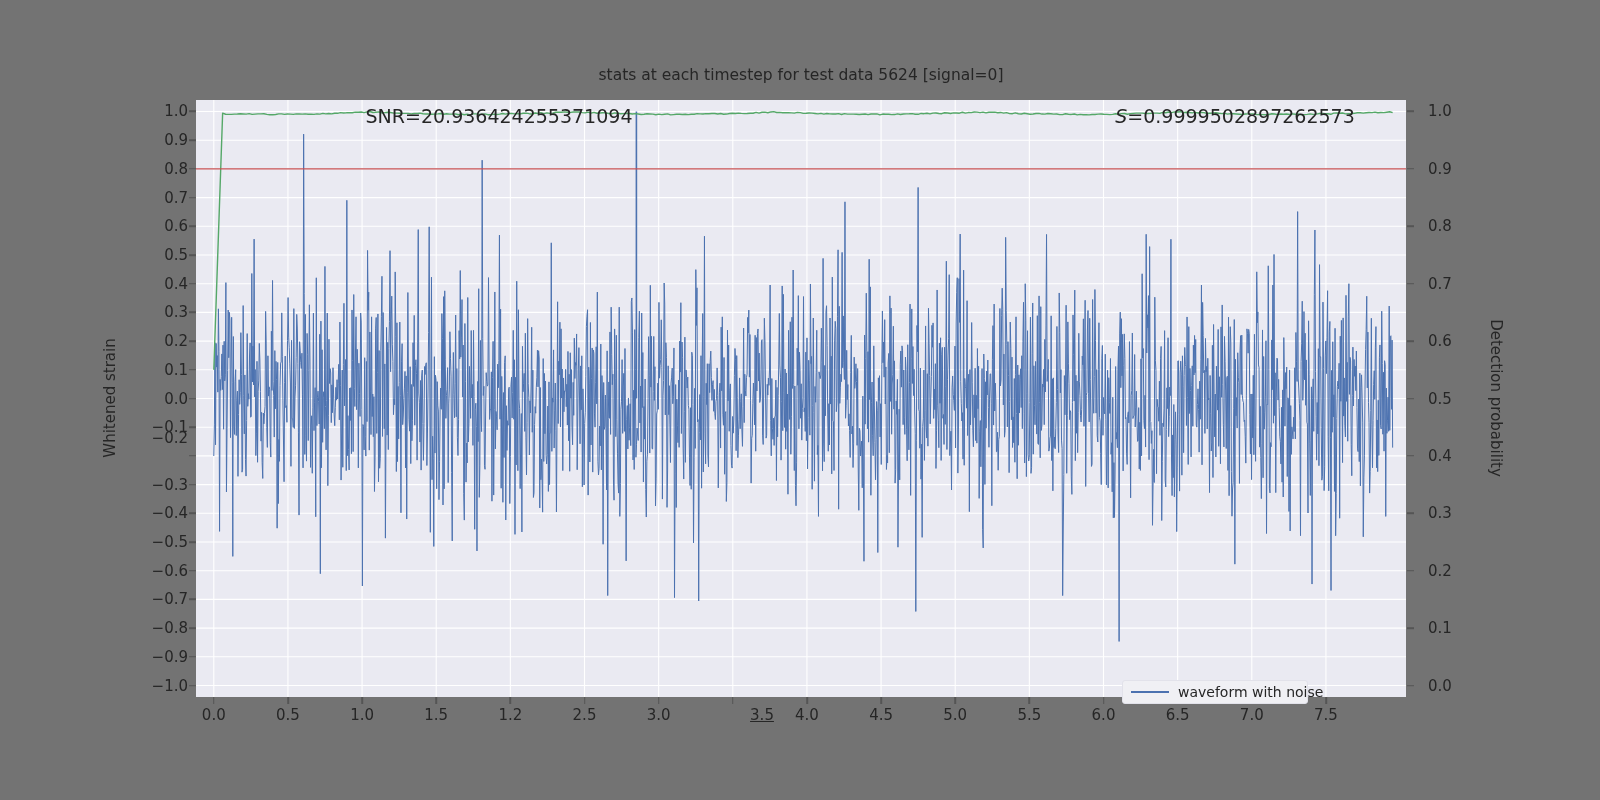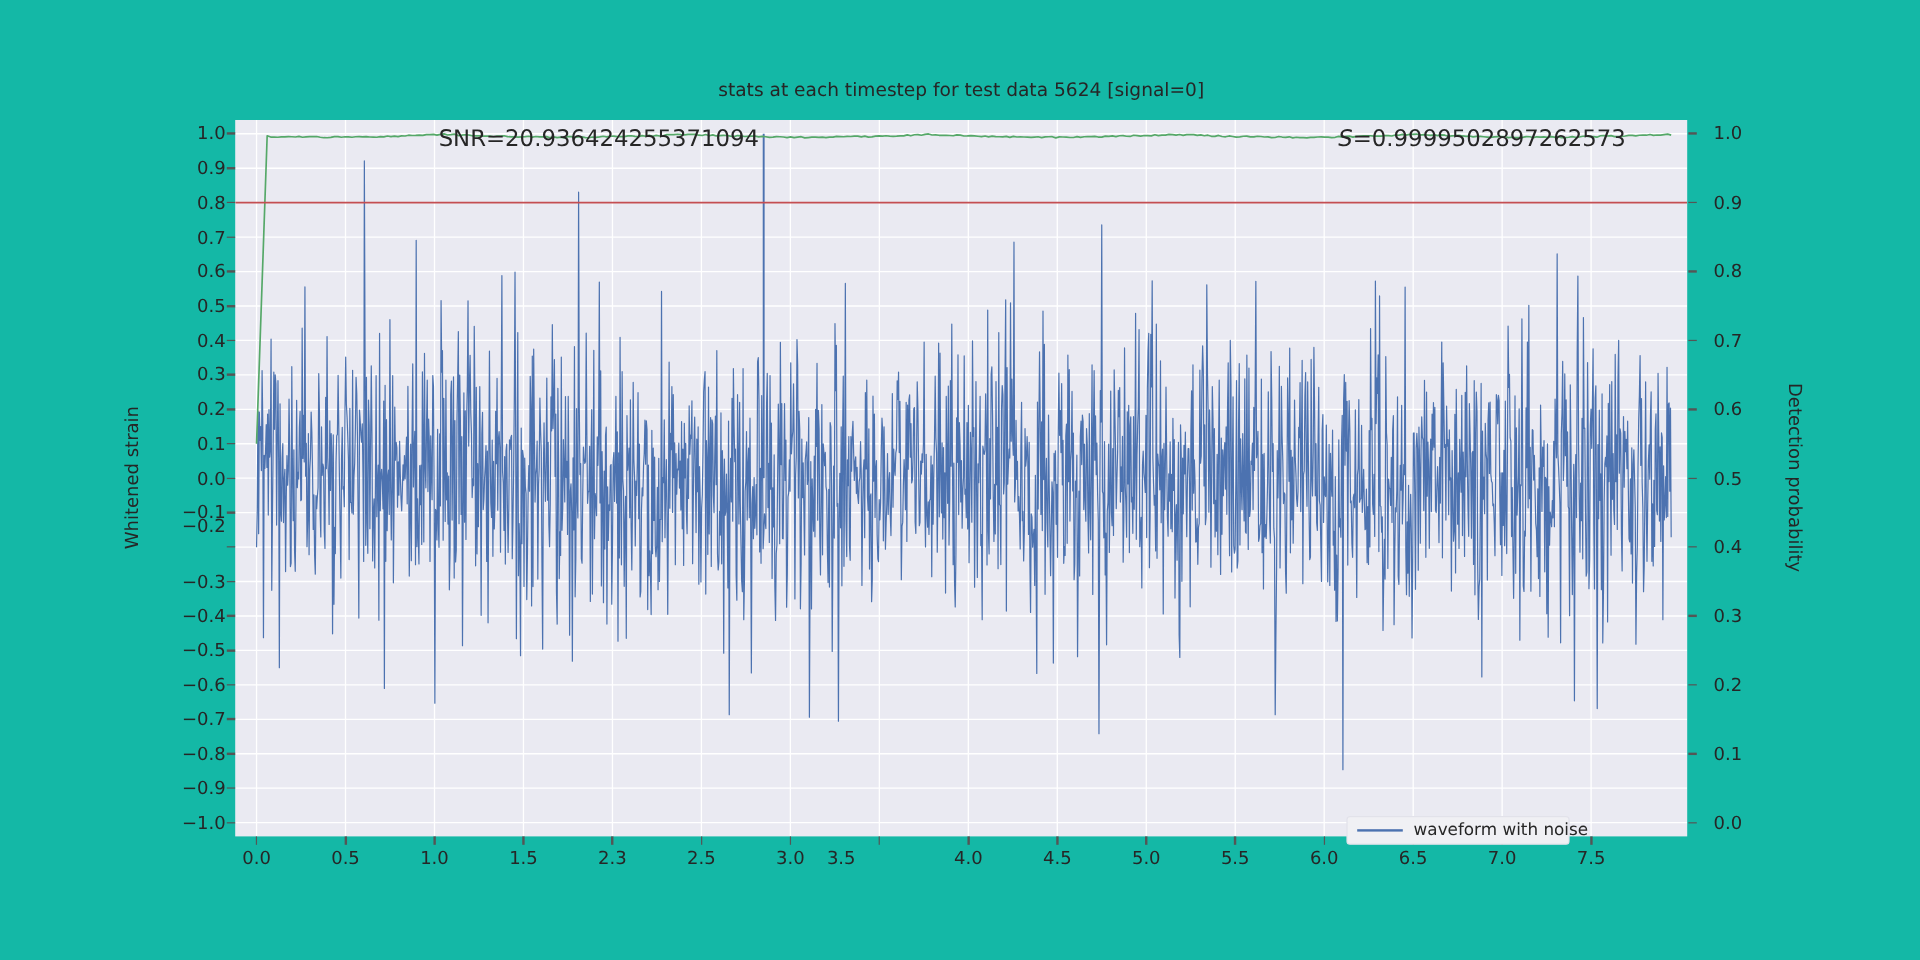--- a/index.html
+++ b/index.html
@@ -12,21 +12,21 @@
     width: 1600px;
     height: 800px;
     font-family: "DejaVu Sans", "Liberation Sans", sans-serif;
     color: #262626;
     overflow: hidden;
   }
   #figure {
     position: relative;
     width: 1600px;
     height: 800px;
-    background: #14b8a6;
+    background: #737373;
   }
   
   #axes {
     position: absolute;
     left: 196px;
     top: 100px;
     width: 1210px;
     height: 597px;
     background: #eaeaf2;
     overflow: hidden;
@@ -287,27 +287,27 @@
     </div>
   <div id="ticks-x">
       <div class="xtick" style="left: 213.794px;">0.0</div>
       <div class="ticker-x" style="left: 213.794px;"></div>
       <div class="xtick" style="left: 287.936px;">0.5</div>
       <div class="ticker-x" style="left: 287.936px;"></div>
       <div class="xtick" style="left: 362.078px;">1.0</div>
       <div class="ticker-x" style="left: 362.078px;"></div>
       <div class="xtick" style="left: 436.221px;">1.5</div>
       <div class="ticker-x" style="left: 436.221px;"></div>
-      <div class="xtick" style="left: 510.363px;">2.3</div>
+      <div class="xtick" style="left: 510.363px;">1.2</div>
       <div class="ticker-x" style="left: 510.363px;"></div>
       <div class="xtick" style="left: 584.505px;">2.5</div>
       <div class="ticker-x" style="left: 584.505px;"></div>
       <div class="xtick" style="left: 658.647px;">3.0</div>
       <div class="ticker-x" style="left: 658.647px;"></div>
-      <div class="xtick" style="left: 701px;">3.5</div>
+      <div class="xtick" style="left: 762px; text-decoration: underline;">3.5</div>
       <div class="ticker-x" style="left: 732.789px;"></div>
       <div class="xtick" style="left: 806.931px;">4.0</div>
       <div class="ticker-x" style="left: 806.931px;"></div>
       <div class="xtick" style="left: 881.074px;">4.5</div>
       <div class="ticker-x" style="left: 881.074px;"></div>
       <div class="xtick" style="left: 955.216px;">5.0</div>
       <div class="ticker-x" style="left: 955.216px;"></div>
       <div class="xtick" style="left: 1029.36px;">5.5</div>
       <div class="ticker-x" style="left: 1029.36px;"></div>
       <div class="xtick" style="left: 1103.5px;">6.0</div>

